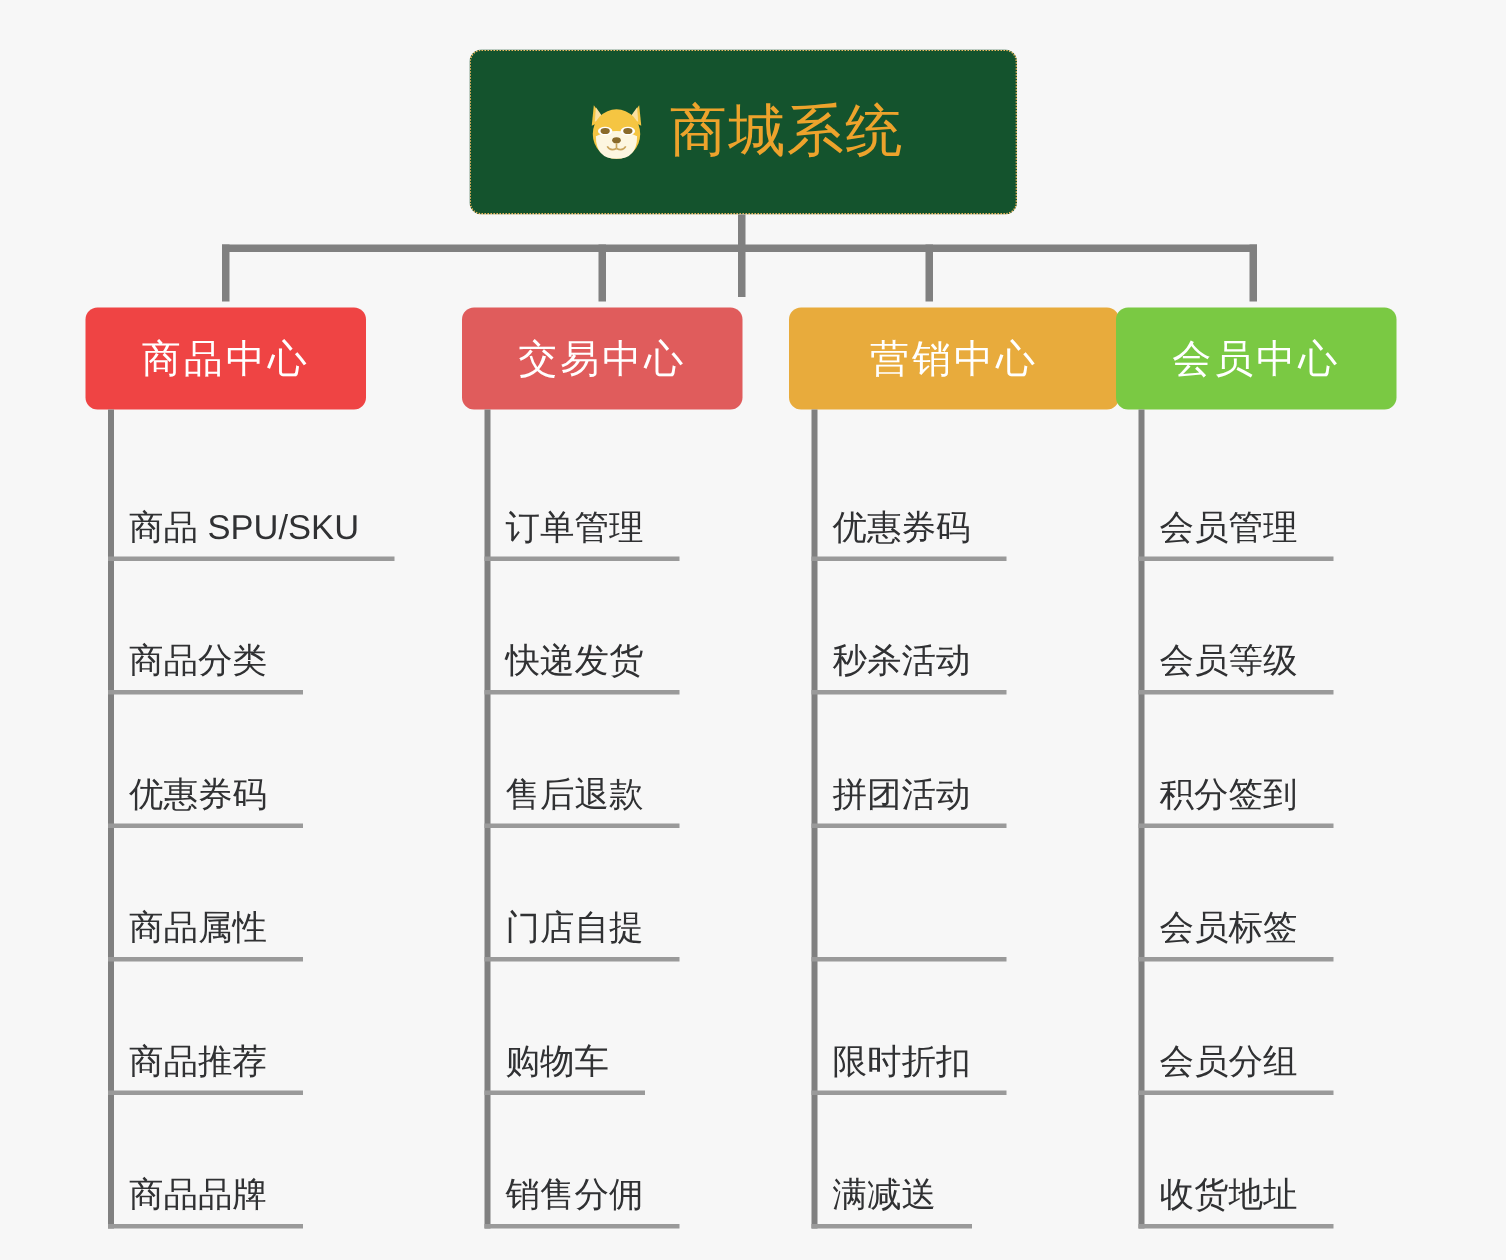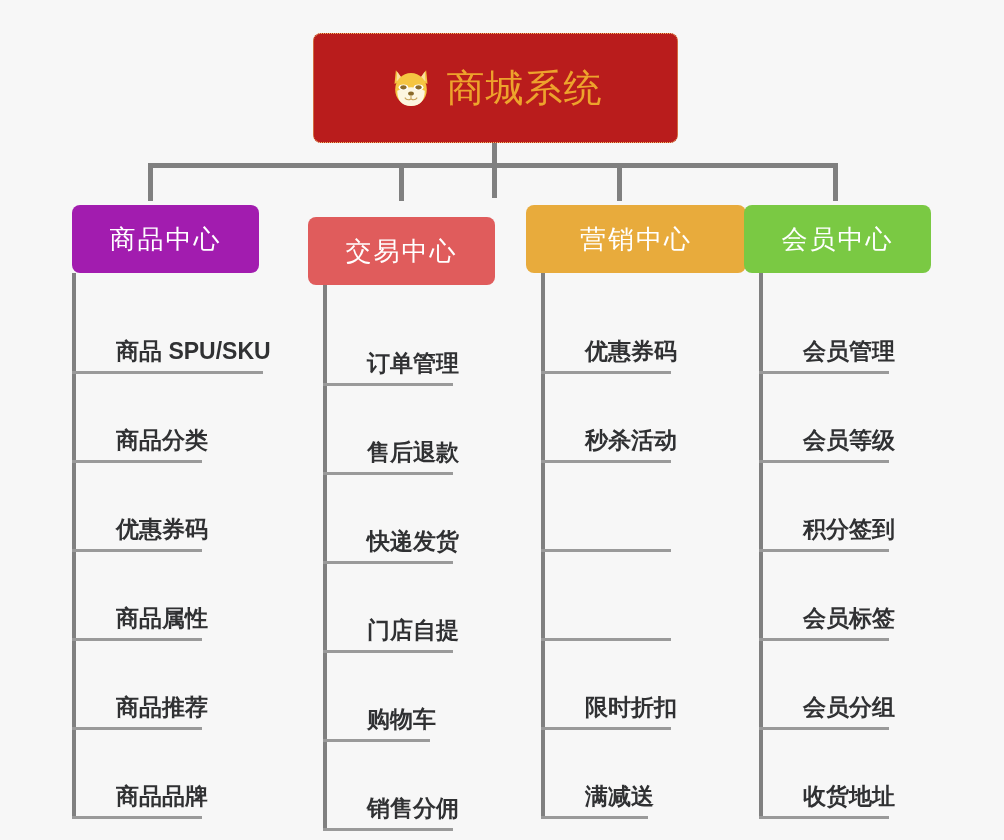--- a/index.html
+++ b/index.html
@@ -19,21 +19,21 @@
     background: #f7f7f7;
   }
 
   
   .root-node {
     position: absolute;
     left: 313px;
     top: 33px;
     width: 365px;
     height: 110px;
-    background: #b91c1c;
+    background: #14532d;
     border: 1px dotted #f0b860;
     border-radius: 8px;
     display: flex;
     align-items: center;
     justify-content: center;
     gap: 14px;
   }
   .root-icon {
     width: 44px;
     height: 44px;
@@ -60,21 +60,21 @@
   .conn-drop.c1 { left: 399px; }
   .conn-drop.c2 { left: 617px; }
   .conn-drop.c3 { left: 833px; }
 
   
   .column {
     position: absolute;
     top: 205px;
   }
   .column.col0 { left: 57px;  width: 250px; }
-  .column.col1 { left: 308px; width: 218px; margin-top: 12px; }
+  .column.col1 { left: 308px; width: 218px; }
   .column.col2 { left: 526px; width: 218px; }
   .column.col3 { left: 744px; width: 218px; }
 
   .cat-box {
     height: 68px;
     border-radius: 8px;
     display: flex;
     align-items: center;
     justify-content: center;
     color: #ffffff;
@@ -113,22 +113,21 @@
     bottom: 0;
     height: 3px;
     background: #9a9a9a;
   }
   .leaf-label {
     position: relative;
     font-size: 23px;
     line-height: 1;
     color: #303133;
     white-space: nowrap;
-    padding: 0 0 11px 44px;
-    font-weight: bold;
+    padding: 0 0 11px 14px;
   }
 </style>
 </head>
 <body>
 
 <div id="canvas">
 
   <div class="root-node">
     <svg class="root-icon" viewBox="0 0 64 64" aria-hidden="true">
       <path d="M10 6 L8 26 L20 20 Z" fill="#f5c542"></path>
@@ -151,21 +150,21 @@
   </div>
 
   <div class="conn conn-v-root"></div>
   <div class="conn conn-h-main"></div>
   <div class="conn conn-drop c0"></div>
   <div class="conn conn-drop c1"></div>
   <div class="conn conn-drop c2"></div>
   <div class="conn conn-drop c3"></div>
 
   <div class="column col0">
-    <div class="cat-box" style="background: #a21caf; margin-left: 15px;">
+    <div class="cat-box" style="background: #ef4444;">
       <span>商品中心</span>
     </div>
     <div class="leaf-list">
       <div class="leaf-spine" style="height: 546px;"></div>
       <div class="leaf-row">
         <div class="leaf-underline" style="width: 191px;"></div>
         <span class="leaf-label">商品 SPU/SKU</span>
       </div>
       <div class="leaf-row">
         <div class="leaf-underline" style="width: 130px;"></div>
@@ -195,25 +194,25 @@
       <span>交易中心</span>
     </div>
     <div class="leaf-list">
       <div class="leaf-spine" style="height: 546px;"></div>
       <div class="leaf-row">
         <div class="leaf-underline" style="width: 130px;"></div>
         <span class="leaf-label">订单管理</span>
       </div>
       <div class="leaf-row">
         <div class="leaf-underline" style="width: 130px;"></div>
+        <span class="leaf-label">快递发货</span>
+      </div>
+      <div class="leaf-row">
+        <div class="leaf-underline" style="width: 130px;"></div>
         <span class="leaf-label">售后退款</span>
-      </div>
-      <div class="leaf-row">
-        <div class="leaf-underline" style="width: 130px;"></div>
-        <span class="leaf-label">快递发货</span>
       </div>
       <div class="leaf-row">
         <div class="leaf-underline" style="width: 130px;"></div>
         <span class="leaf-label">门店自提</span>
       </div>
       <div class="leaf-row">
         <div class="leaf-underline" style="width: 107px;"></div>
         <span class="leaf-label">购物车</span>
       </div>
       <div class="leaf-row">
@@ -232,20 +231,21 @@
       <div class="leaf-row">
         <div class="leaf-underline" style="width: 130px;"></div>
         <span class="leaf-label">优惠券码</span>
       </div>
       <div class="leaf-row">
         <div class="leaf-underline" style="width: 130px;"></div>
         <span class="leaf-label">秒杀活动</span>
       </div>
       <div class="leaf-row">
         <div class="leaf-underline" style="width: 130px;"></div>
+        <span class="leaf-label">拼团活动</span>
       </div>
       <div class="leaf-row">
         <div class="leaf-underline" style="width: 130px;"></div>
       </div>
       <div class="leaf-row">
         <div class="leaf-underline" style="width: 130px;"></div>
         <span class="leaf-label">限时折扣</span>
       </div>
       <div class="leaf-row">
         <div class="leaf-underline" style="width: 107px;"></div>

